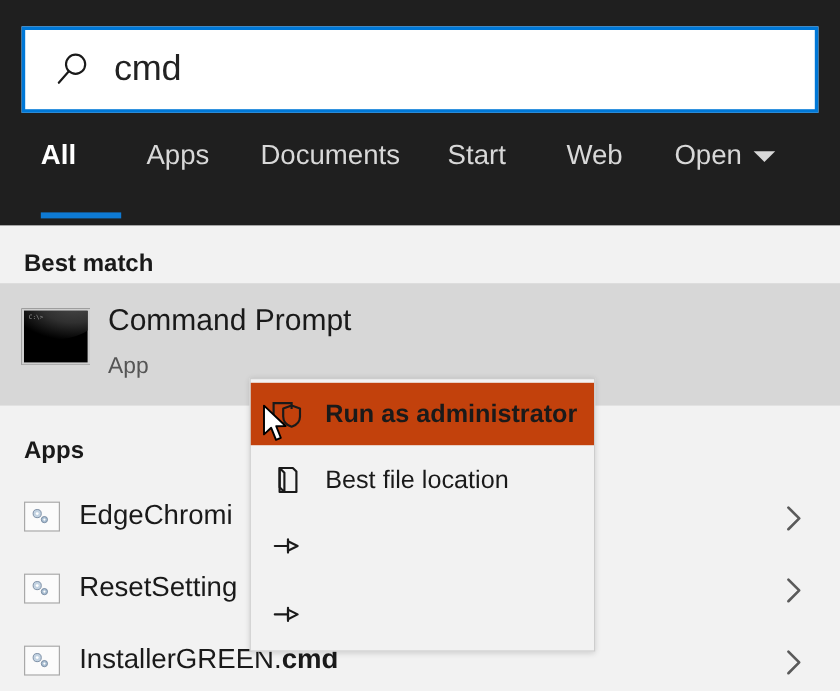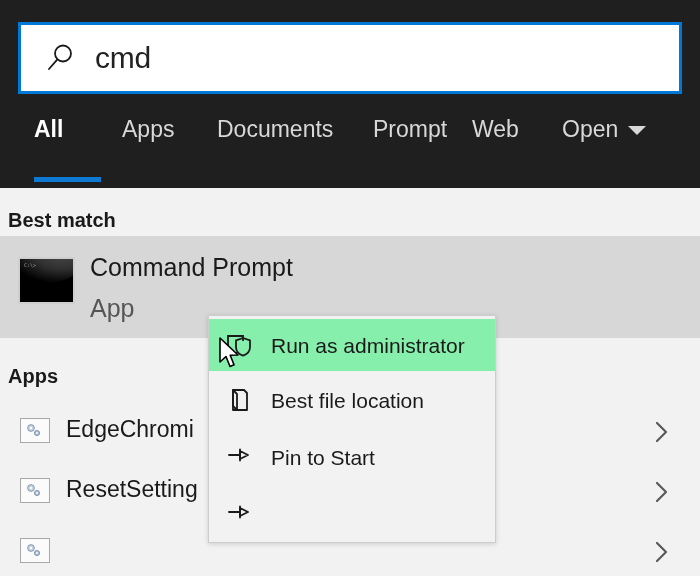--- a/index.html
+++ b/index.html
@@ -97,21 +97,21 @@
   .results {
     position: absolute;
     left: 0; top: 188px;
     width: 700px;
     height: 388px;
     background: #f2f2f2;
   }
 
   .section-header {
     position: absolute;
-    left: 8px;
+    left: 20px;
     font-size: 20px;
     font-weight: bold;
     color: #1a1a1a;
     line-height: 1;
   }
   #best-match-header { top: 22px; }
   #apps-header { top: 178px; }
 
   .best-match-row {
     position: absolute;
@@ -155,21 +155,21 @@
     left: 90px;
     top: 19px;
     font-size: 25px;
     color: #1a1a1a;
     line-height: 1;
   }
   .best-match-sub {
     position: absolute;
     left: 90px;
     top: 60px;
-    font-size: 25px;
+    font-size: 19px;
     color: #555555;
     line-height: 1;
   }
 
   
   .app-row {
     position: absolute;
     left: 0;
     width: 700px;
     height: 56px;
@@ -214,21 +214,21 @@
     box-sizing: border-box;
     box-shadow: 0 1px 5px rgba(0,0,0,0.16);
     z-index: 20;
   }
   .menu-item {
     position: absolute;
     left: 0;
     width: 286px;
     height: 52px;
   }
-  .menu-item.highlight { background: #86efac; }
+  .menu-item.highlight { background: #c2410c; font-weight: bold; }
   .menu-icon {
     position: absolute;
     left: 17px;
     top: 13px;
     width: 27px;
     height: 27px;
   }
   .menu-label {
     position: absolute;
     left: 62px;
@@ -260,21 +260,21 @@
       <circle cx="17" cy="10.5" r="8" fill="none" stroke="#1a1a1a" stroke-width="1.8"></circle>
       <line x1="11.2" y1="16.6" x2="3" y2="26" stroke="#1a1a1a" stroke-width="1.8" stroke-linecap="round"></line>
     </svg>
     <span class="search-value" title="Type here to search">cmd</span>
   </div>
 
   <div class="tabs">
     <div class="tab active" style="left:20px">All</div>
     <div class="tab" style="left:108px">Apps</div>
     <div class="tab" style="left:203px">Documents</div>
-    <div class="tab" style="left:359px">Prompt</div>
+    <div class="tab" style="left:359px">Start</div>
     <div class="tab" style="left:458px">Web</div>
     <div class="tab" style="left:548px">
       <span>Open</span><span class="more-caret"></span>
     </div>
     <div class="tab-underline"></div>
   </div>
 </div>
 
 <div class="results">
 
@@ -333,20 +333,23 @@
     <div class="app-icon">
       <svg viewBox="0 0 28 23" width="28" height="23">
         <g fill="#8fa6bd" stroke="#6b8099" stroke-width="0.7">
           <circle cx="10" cy="9" r="3.4" fill="#c3d3e2"></circle>
           <circle cx="10" cy="9" r="1.2" fill="#ffffff" stroke="none"></circle>
           <circle cx="16" cy="14" r="2.6" fill="#aabfd2"></circle>
           <circle cx="16" cy="14" r="0.9" fill="#ffffff" stroke="none"></circle>
         </g>
       </svg>
     </div>
+    <div class="app-label">
+      <span>InstallerGREEN.</span><b>cmd</b>
+    </div>
     <svg class="chevron" viewBox="0 0 13 22">
       <polyline points="2,2 11,11 2,20" fill="none" stroke="#5a5a5a" stroke-width="2.2" stroke-linecap="round" stroke-linejoin="round"></polyline>
     </svg>
   </div>
 </div>
 
 <div class="context-menu">
 
   <div class="menu-item highlight" style="top:3px">
     <svg class="menu-icon" viewBox="0 0 27 27">
@@ -363,21 +366,20 @@
     </svg>
     <div class="menu-label">Best file location</div>
   </div>
 
   <div class="menu-item" style="top:115px">
     <svg class="menu-icon" viewBox="0 0 27 27">
       <path d="M14,7 L22,11 L14,15 Z" fill="none" stroke="#1a1a1a" stroke-width="1.8" stroke-linejoin="round"></path>
       <line x1="14" y1="5.5" x2="14" y2="16.5" stroke="#1a1a1a" stroke-width="1.8" stroke-linecap="round"></line>
       <line x1="3" y1="11" x2="14" y2="11" stroke="#1a1a1a" stroke-width="1.8" stroke-linecap="round"></line>
     </svg>
-    <div class="menu-label">Pin to Start</div>
   </div>
 
   <div class="menu-item" style="top:172px">
     <svg class="menu-icon" viewBox="0 0 27 27">
       <path d="M14,7 L22,11 L14,15 Z" fill="none" stroke="#1a1a1a" stroke-width="1.8" stroke-linejoin="round"></path>
       <line x1="14" y1="5.5" x2="14" y2="16.5" stroke="#1a1a1a" stroke-width="1.8" stroke-linecap="round"></line>
       <line x1="3" y1="11" x2="14" y2="11" stroke="#1a1a1a" stroke-width="1.8" stroke-linecap="round"></line>
     </svg>
   </div>
 </div>

